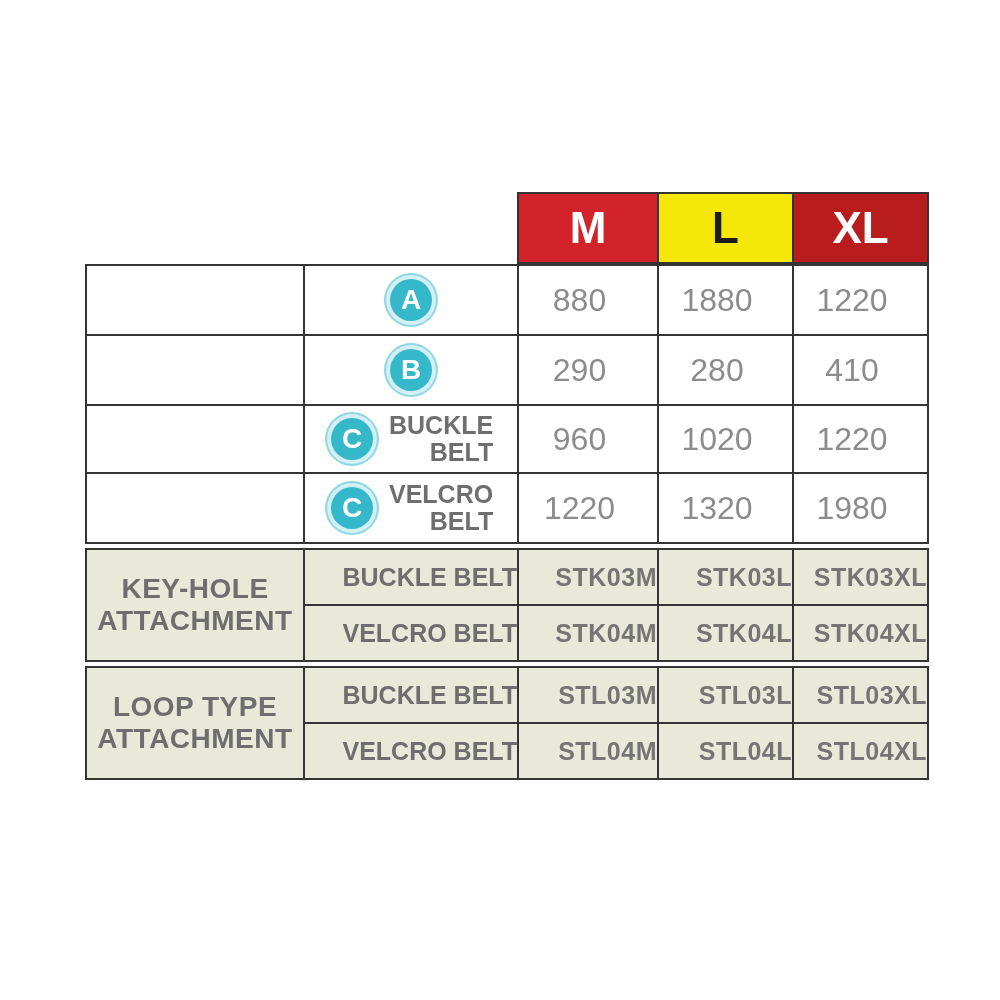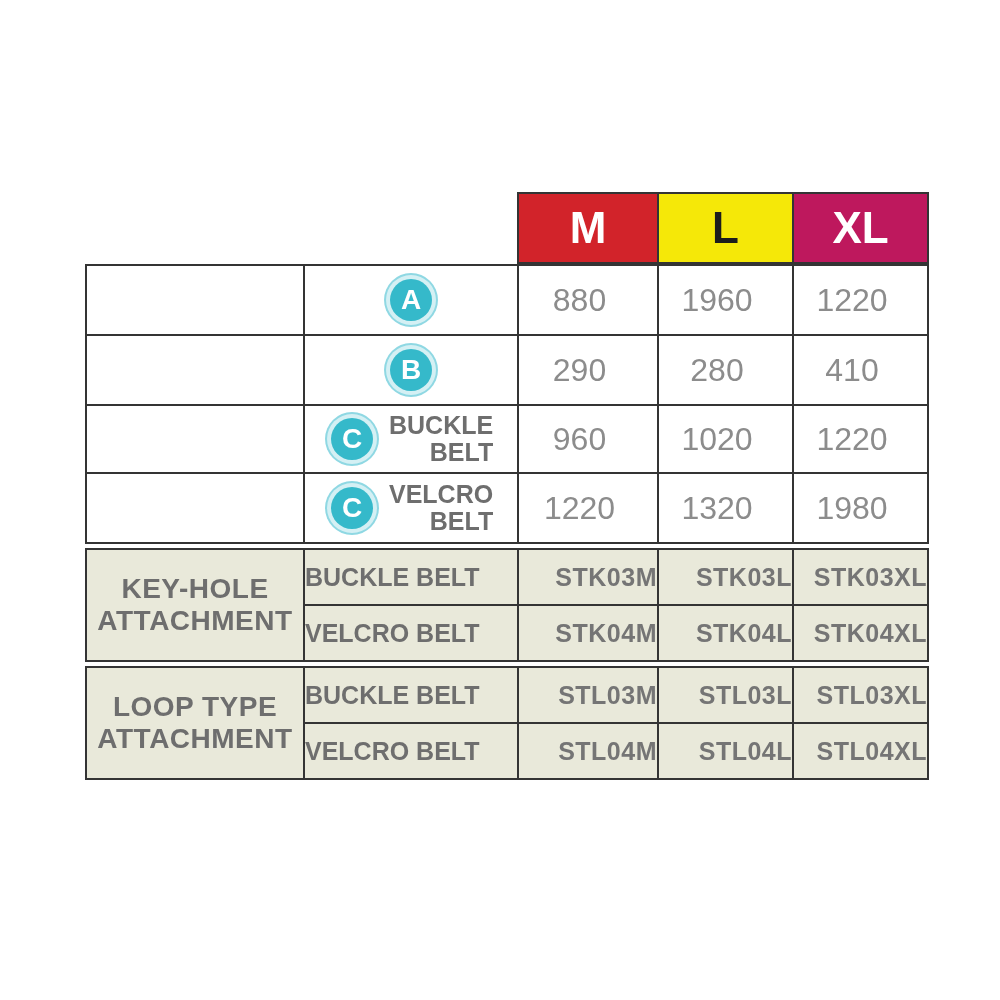--- a/index.html
+++ b/index.html
@@ -28,21 +28,21 @@
   
   table.hdr { margin-left:432px; width:410px; }
   table.hdr td {
     height:70px;
     text-align:center;
     font-weight:bold;
     font-size:44px;
   }
   td.hm { background:#d2232a; color:#ffffff; }
   td.hl { background:#f5e808; color:#1c1c1c; }
-  td.hx { background:#be185d; color:#ffffff; }
+  td.hx { background:#b91c1c; color:#ffffff; }
 
   
   table.body { width:842px; }
   table.body tr { height:70px; }
   table.body tr.rc1 { height:68px; }
   td.empty { background:#ffffff; }
   td.mark  { text-align:center; }
 
   .circ {
     display:inline-flex;
@@ -86,21 +86,21 @@
   .catlabel span {
     display:block;
     text-align:center;
     font-weight:bold;
     font-size:28px;
     line-height:1.15;
     color:#6e6e6e;
     letter-spacing:0.5px;
   }
   td.belt {
-    text-align:left;
+    text-align:right;
     font-weight:bold;
     font-size:25px;
     color:#6e6e6e;
   }
   td.code {
     text-align:right;
     font-weight:bold;
     font-size:25px;
     color:#757575;
     letter-spacing:0.5px;
@@ -135,21 +135,21 @@
           <col style="width:135px">
           <col style="width:135px">
         </colgroup>
       <tbody>
           <tr>
         <td class="empty"></td>
         <td class="mark">
           <span class="circ">A</span>
         </td>
         <td class="num">880</td>
-        <td class="num">1960</td>
+        <td class="num">1880</td>
         <td class="num">1220</td>
       </tr>
       <tr>
         <td class="empty"></td>
         <td class="mark">
           <span class="circ">B</span>
         </td>
         <td class="num">290</td>
         <td class="num">280</td>
         <td class="num">410</td>

